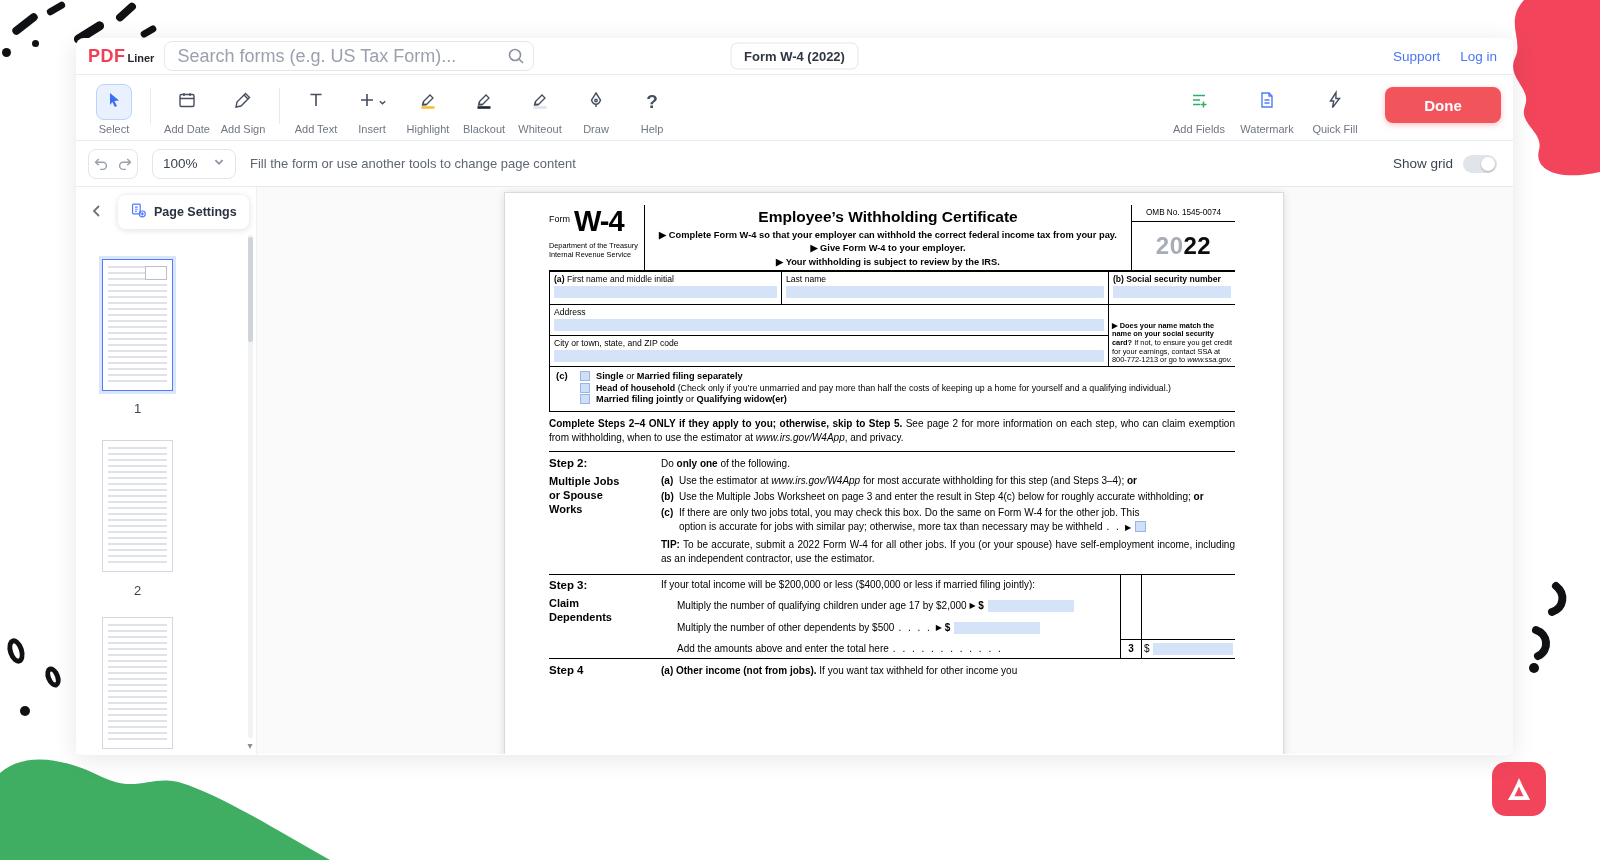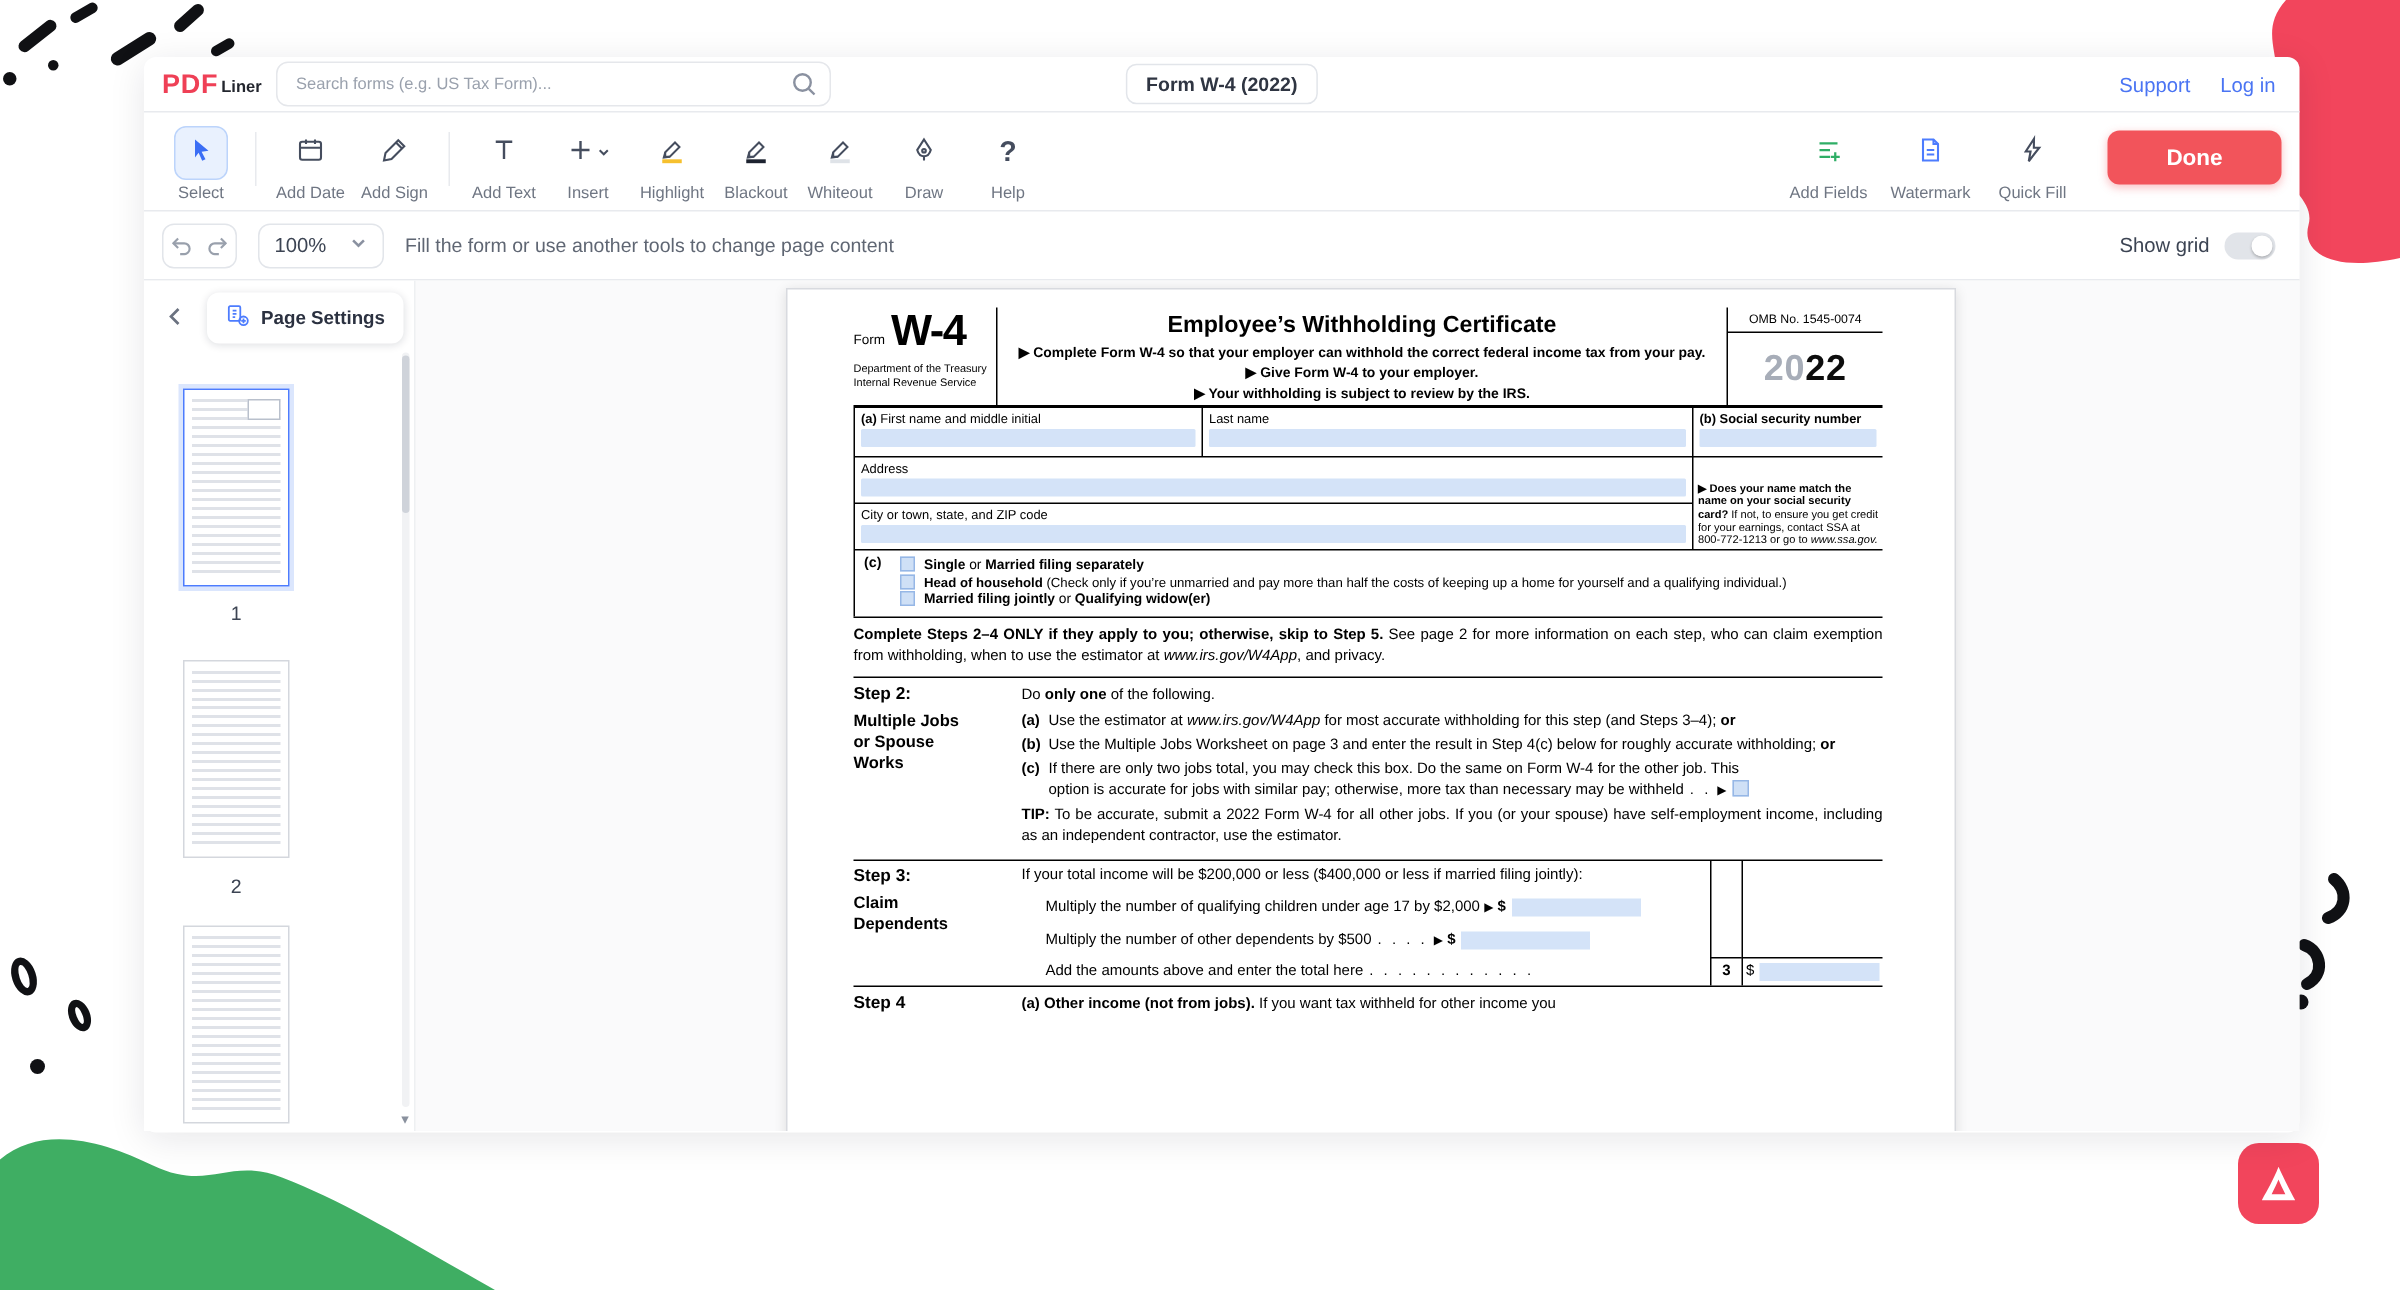--- a/index.html
+++ b/index.html
@@ -8,31 +8,31 @@
     width:1600px; height:860px; position:relative; overflow:hidden;
     background:#ffffff; font-family:"Liberation Sans", sans-serif; color:#2b3140;
   }
   
   .deco { position:absolute; z-index:0; }
   .stroke { position:absolute; background:#101114; border-radius:5px; }
   .dot { position:absolute; background:#101114; border-radius:50%; }
   .oval { position:absolute; border:5px solid #101114; border-radius:50%; background:transparent; }
   
   .app {
-    position:absolute; left:96px; top:38px; width:1437px; height:717px;
+    position:absolute; left:76px; top:38px; width:1437px; height:717px;
     background:#fff; border-radius:8px; z-index:1;
     box-shadow:0 4px 24px rgba(16,24,40,.10);
   }
   
   .topbar { position:relative; height:37px; border-bottom:1px solid #e8eaee; display:flex; align-items:center; padding:0 16px 0 12px; }
   .logo { display:flex; align-items:flex-end; cursor:pointer; margin-right:10px; }
   .logo-pdf { color:#ef4056; font-weight:800; font-size:18px; letter-spacing:.5px; line-height:18px; }
   .logo-liner { color:#23262e; font-weight:700; font-size:11px; margin-left:2px; line-height:13px; }
   .search { position:relative; width:370px; height:30px; }
-  .search input { width:100%; height:100%; border:1px solid #e5e7eb; border-radius:8px; padding:0 32px 0 12px; font-size:11px; color:#ef4444; font-family:inherit; outline:none; }
+  .search input { width:100%; height:100%; border:1px solid #e5e7eb; border-radius:8px; padding:0 32px 0 12px; font-size:18px; color:#ef4444; font-family:inherit; outline:none; }
   .search input::placeholder { color:#9aa1ad; }
   .search .sic { position:absolute; right:8px; top:5px; }
   .doc-pill { position:absolute; left:50%; top:50%; transform:translate(-50%,-50%); border:1px solid #e2e5ea; border-radius:7px; padding:5px 13px; font-size:13px; font-weight:700; color:#2f3542; background:#fff; white-space:nowrap; }
   .top-links { margin-left:auto; display:flex; gap:20px; font-size:13.5px; }
   .top-links a { color:#4a74f3; text-decoration:none; cursor:pointer; }
   
   .toolbar { height:66px; border-bottom:1px solid #e8eaee; display:flex; align-items:flex-start; padding:9px 12px 0 10px; }
   .tool { display:flex; flex-direction:column; align-items:center; width:56px; cursor:pointer; color:#454d5e; }
   .tool .ibox { width:36px; height:36px; border-radius:8px; display:flex; align-items:center; justify-content:center; border:1px solid transparent; }
   .tool.active { color:#3b6ef5; }
@@ -64,21 +64,21 @@
   .pnum { position:absolute; left:26px; width:71px; text-align:center; font-size:13px; color:#3c4453; }
   .sscroll { position:absolute; right:3px; top:48px; bottom:16px; width:5px; background:#f1f2f4; border-radius:3px; }
   .sthumb { position:absolute; right:3px; top:50px; width:5px; height:105px; background:#cfd3da; border-radius:3px; cursor:pointer; }
   .sdown { position:absolute; right:0px; bottom:0px; width:12px; height:14px; color:#8a919e; font-size:10px; text-align:center; cursor:pointer; }
   .canvas { flex:1; position:relative; background:#fafafb; border-left:1px solid #eef0f2; overflow:hidden; }
   
   .page { position:absolute; left:247px; top:5px; width:780px; height:1010px; background:#fff; border:1px solid #d8dadf; box-shadow:0 1px 8px rgba(0,0,0,.12); padding:12px 48px 0 44px; color:#000; }
   .b { font-weight:bold; } .i { font-style:italic; }
   .fh { display:flex; border-bottom:2px solid #000; }
   .fh-left { width:96px; border-right:1px solid #000; padding:2px 4px 3px 0; }
-  .fw-row { display:flex; align-items:flex-end; gap:4px; }
+  .fw-row { display:flex; align-items:center; gap:4px; }
   .form-word { font-size:9px; padding-bottom:4px; }
   .form-num { font-size:29px; font-weight:bold; line-height:28px; letter-spacing:-1px; }
   .dept { font-size:7.3px; line-height:8.6px; margin-top:7px; }
   .fh-mid { flex:1; text-align:center; padding:2px 6px 3px; }
   .f-title { font-size:15.5px; font-weight:bold; margin-top:1px; }
   .f-bullet { font-size:9.3px; font-weight:bold; margin-top:2.5px; white-space:nowrap; }
   .fh-right { width:104px; border-left:1px solid #000; display:flex; flex-direction:column; }
   .omb { font-size:8.2px; text-align:center; padding:3px 2px 4px; border-bottom:1px solid #000; }
   .year { flex:1; display:flex; align-items:center; justify-content:center; font-size:24px; font-weight:800; letter-spacing:.5px; }
   .y20 { color:#a7adb8; } .y22 { color:#0d0d0d; }

